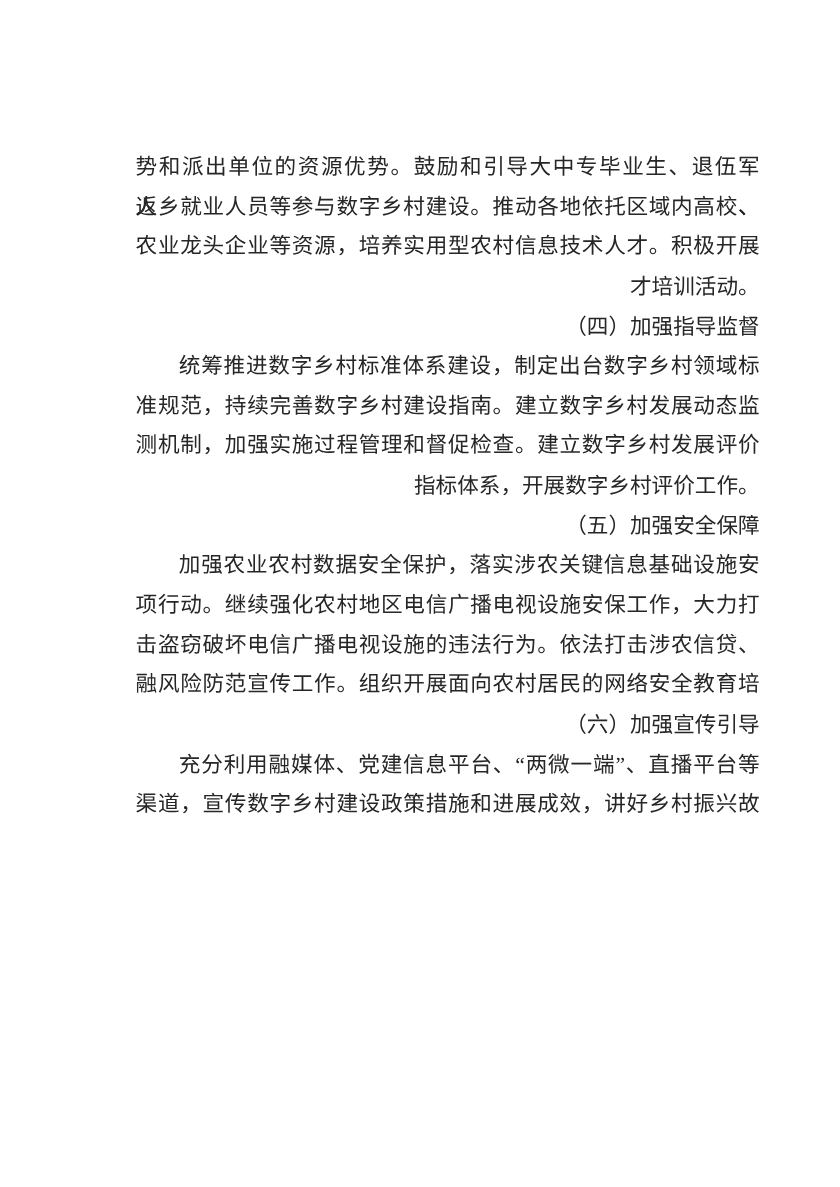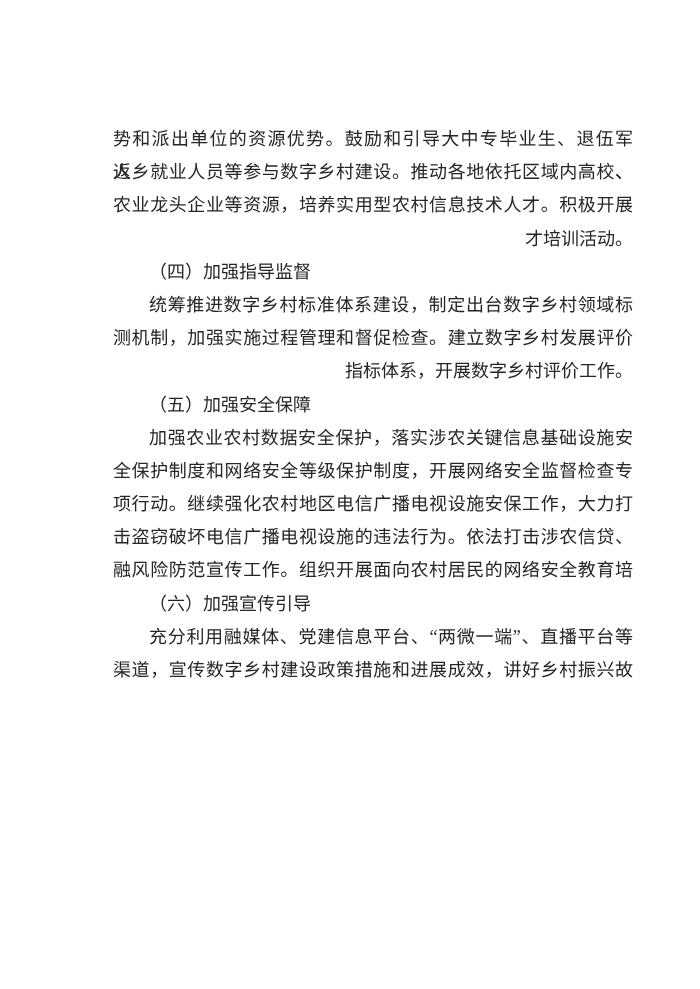--- a/index.html
+++ b/index.html
@@ -26,21 +26,21 @@
     left: 90px;
     top: 123px;
     width: 520px;
   }
   .line {
     height: 33.2px;
     line-height: 33.2px;
     font-size: 18px;
     white-space: nowrap;
     overflow: visible;
-    text-align: left;
+    text-align: right;
   }
   
   .line.cont, .line.start, .line.body {
     white-space: normal;
     text-align: justify;
     text-align-last: justify;
   }
   
   .line.start, .line.heading {
     text-indent: 2em;
@@ -66,25 +66,25 @@
 <body>
 
 <div class="page">
   <main class="text-block" id="text-block">
       <div class="line cont">势和派出单位的资源优势。鼓励和引导大中专毕业生、退伍军人、</div>
       <div class="line body">返乡就业人员等参与数字乡村建设。推动各地依托区域内高校、</div>
       <div class="line body">农业龙头企业等资源，培养实用型农村信息技术人才。积极开展</div>
       <div class="line end">才培训活动。</div>
       <div class="line heading">（四）加强指导监督</div>
       <div class="line start">统筹推进数字乡村标准体系建设，制定出台数字乡村领域标</div>
+      <div class="line body">准规范，持续完善数字乡村建设指南。建立数字乡村发展动态监</div>
       <div class="line body">测机制，加强实施过程管理和督促检查。建立数字乡村发展评价</div>
       <div class="line end">指标体系，开展数字乡村评价工作。</div>
       <div class="line heading">（五）加强安全保障</div>
       <div class="line start">加强农业农村数据安全保护，落实涉农关键信息基础设施安</div>
-      <div class="line body">全保护制度和网络安全等级保护制度，开展网络安全监督检查专</div>
       <div class="line body">项行动。继续强化农村地区电信广播电视设施安保工作，大力打</div>
       <div class="line body">击盗窃破坏电信广播电视设施的违法行为。依法打击涉农信贷、</div>
       <div class="line body">融风险防范宣传工作。组织开展面向农村居民的网络安全教育培</div>
       <div class="line heading">（六）加强宣传引导</div>
       <div class="line start">充分利用融媒体、党建信息平台、“两微一端”、直播平台等</div>
       <div class="line body">渠道，宣传数字乡村建设政策措施和进展成效，讲好乡村振兴故</div>
     </main>
   <div class="page-number">– 19 –</div>
 </div>
 

